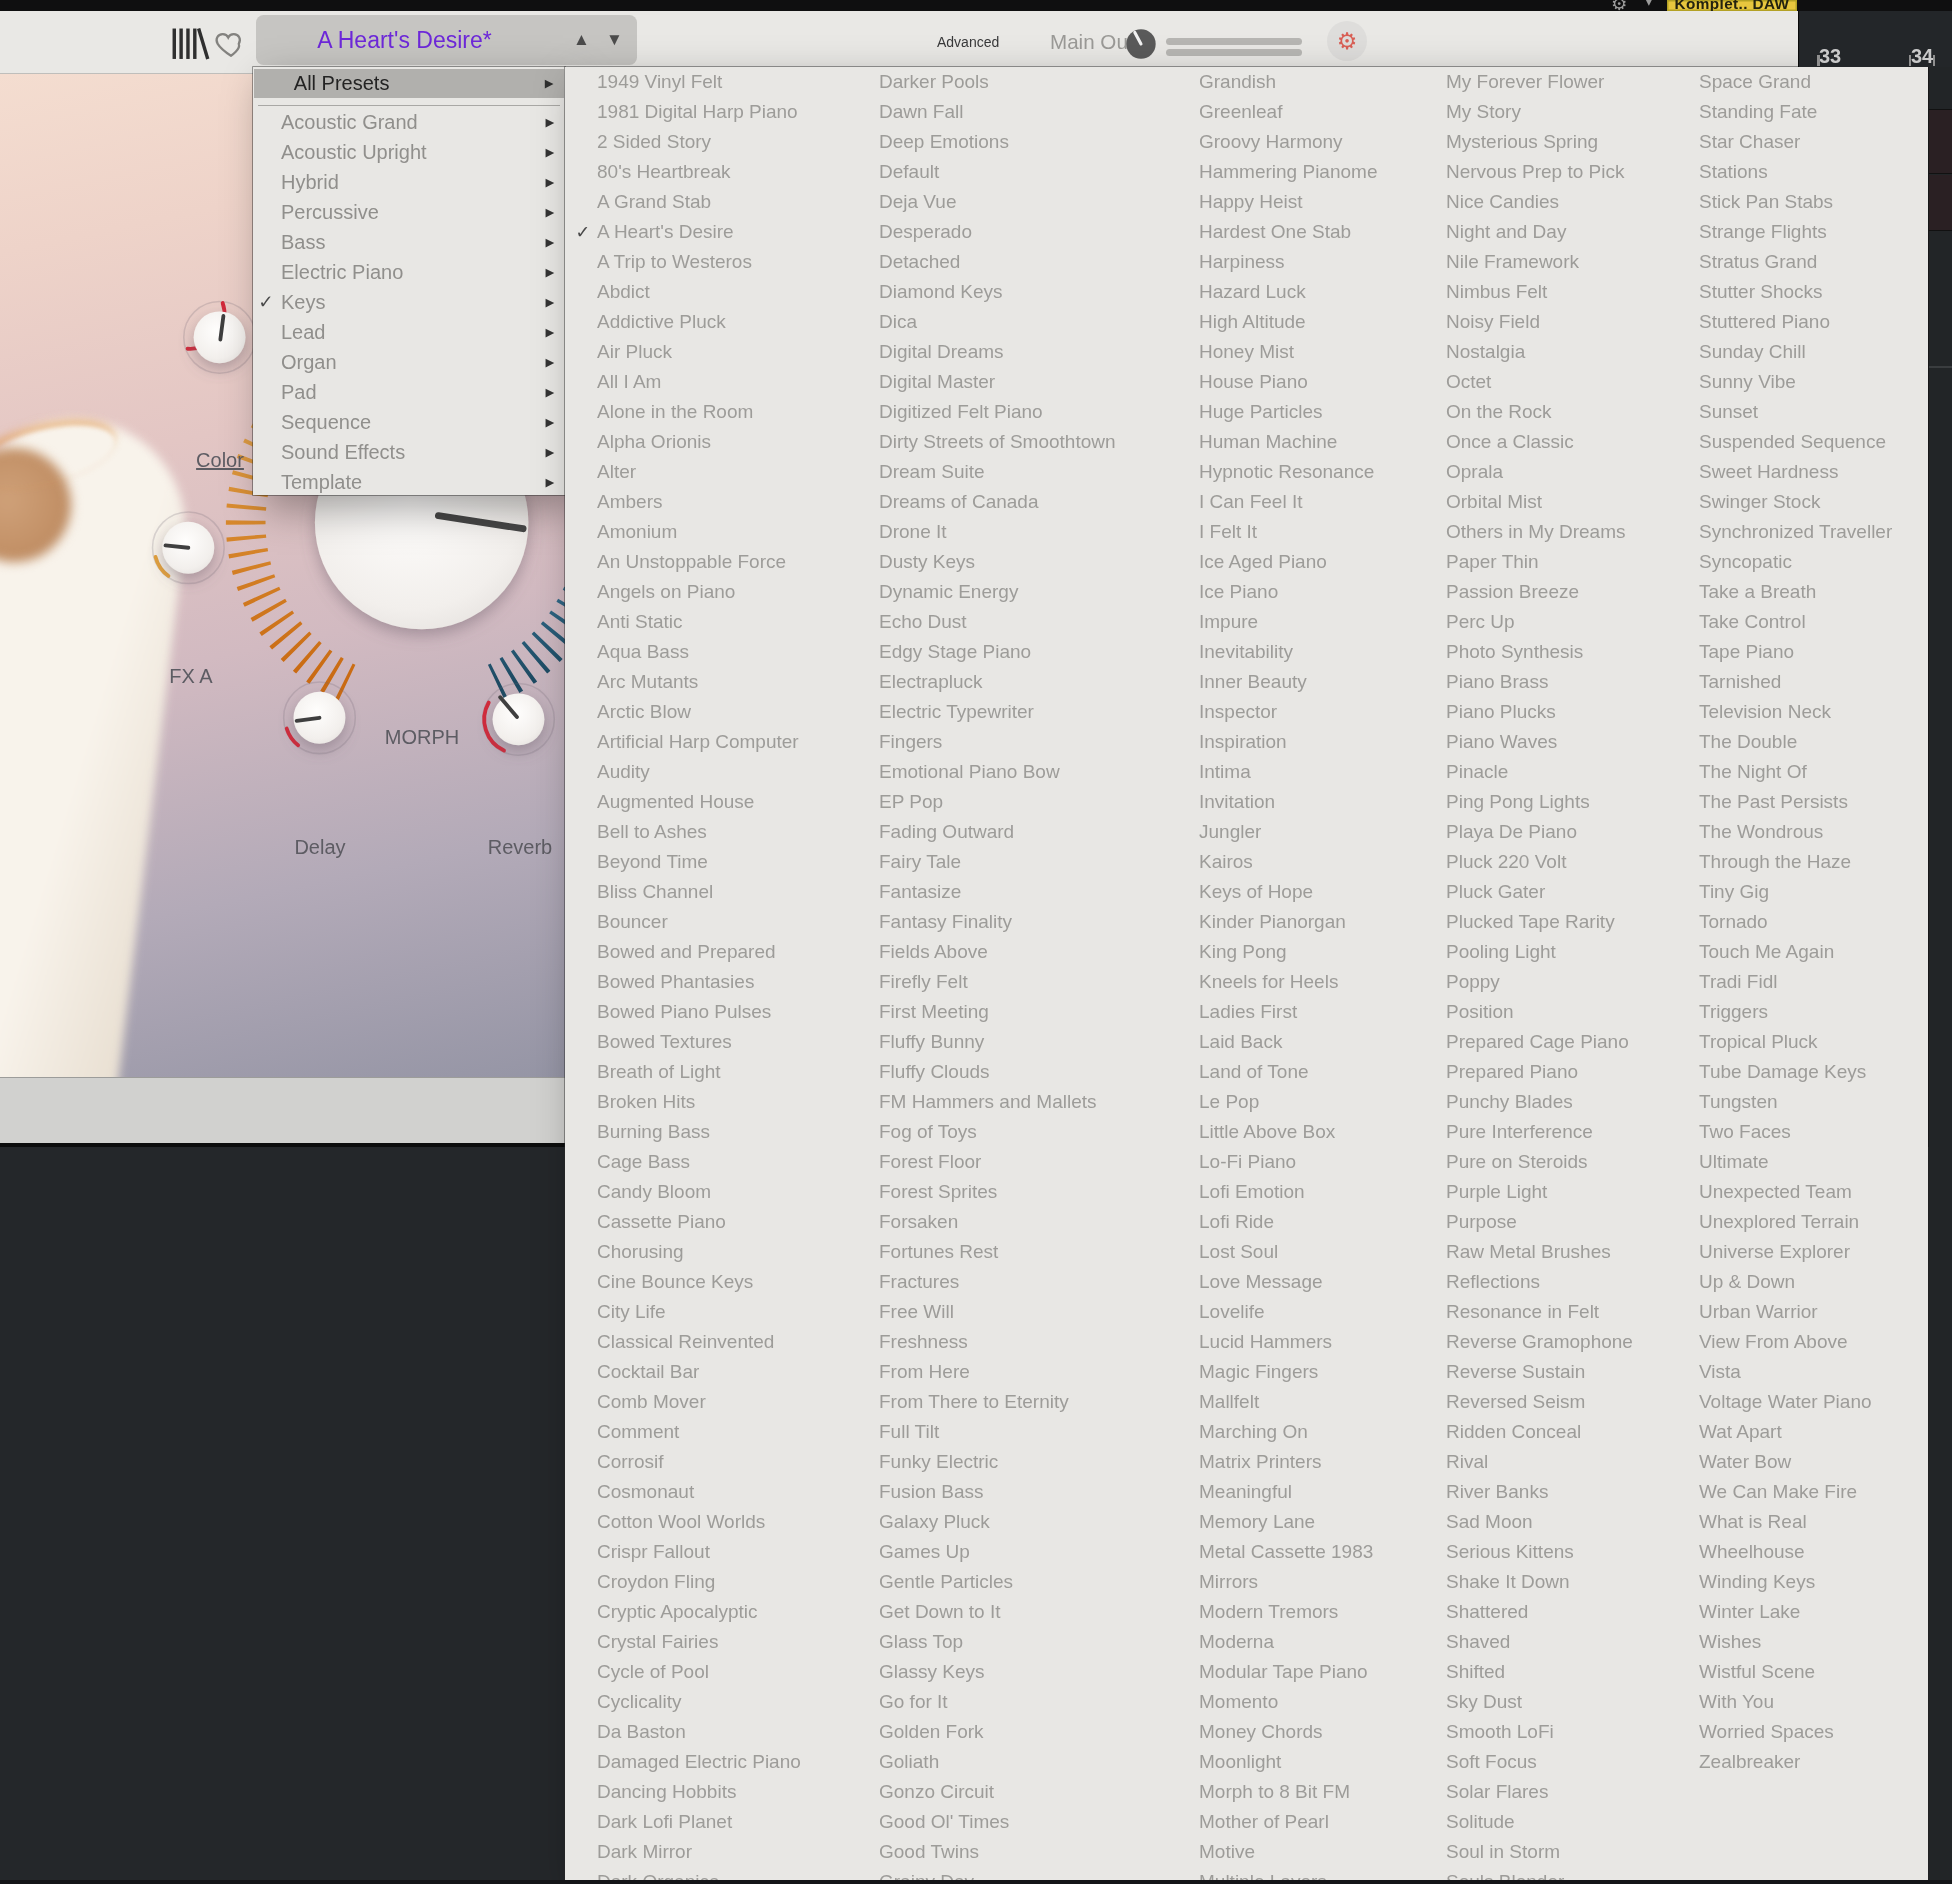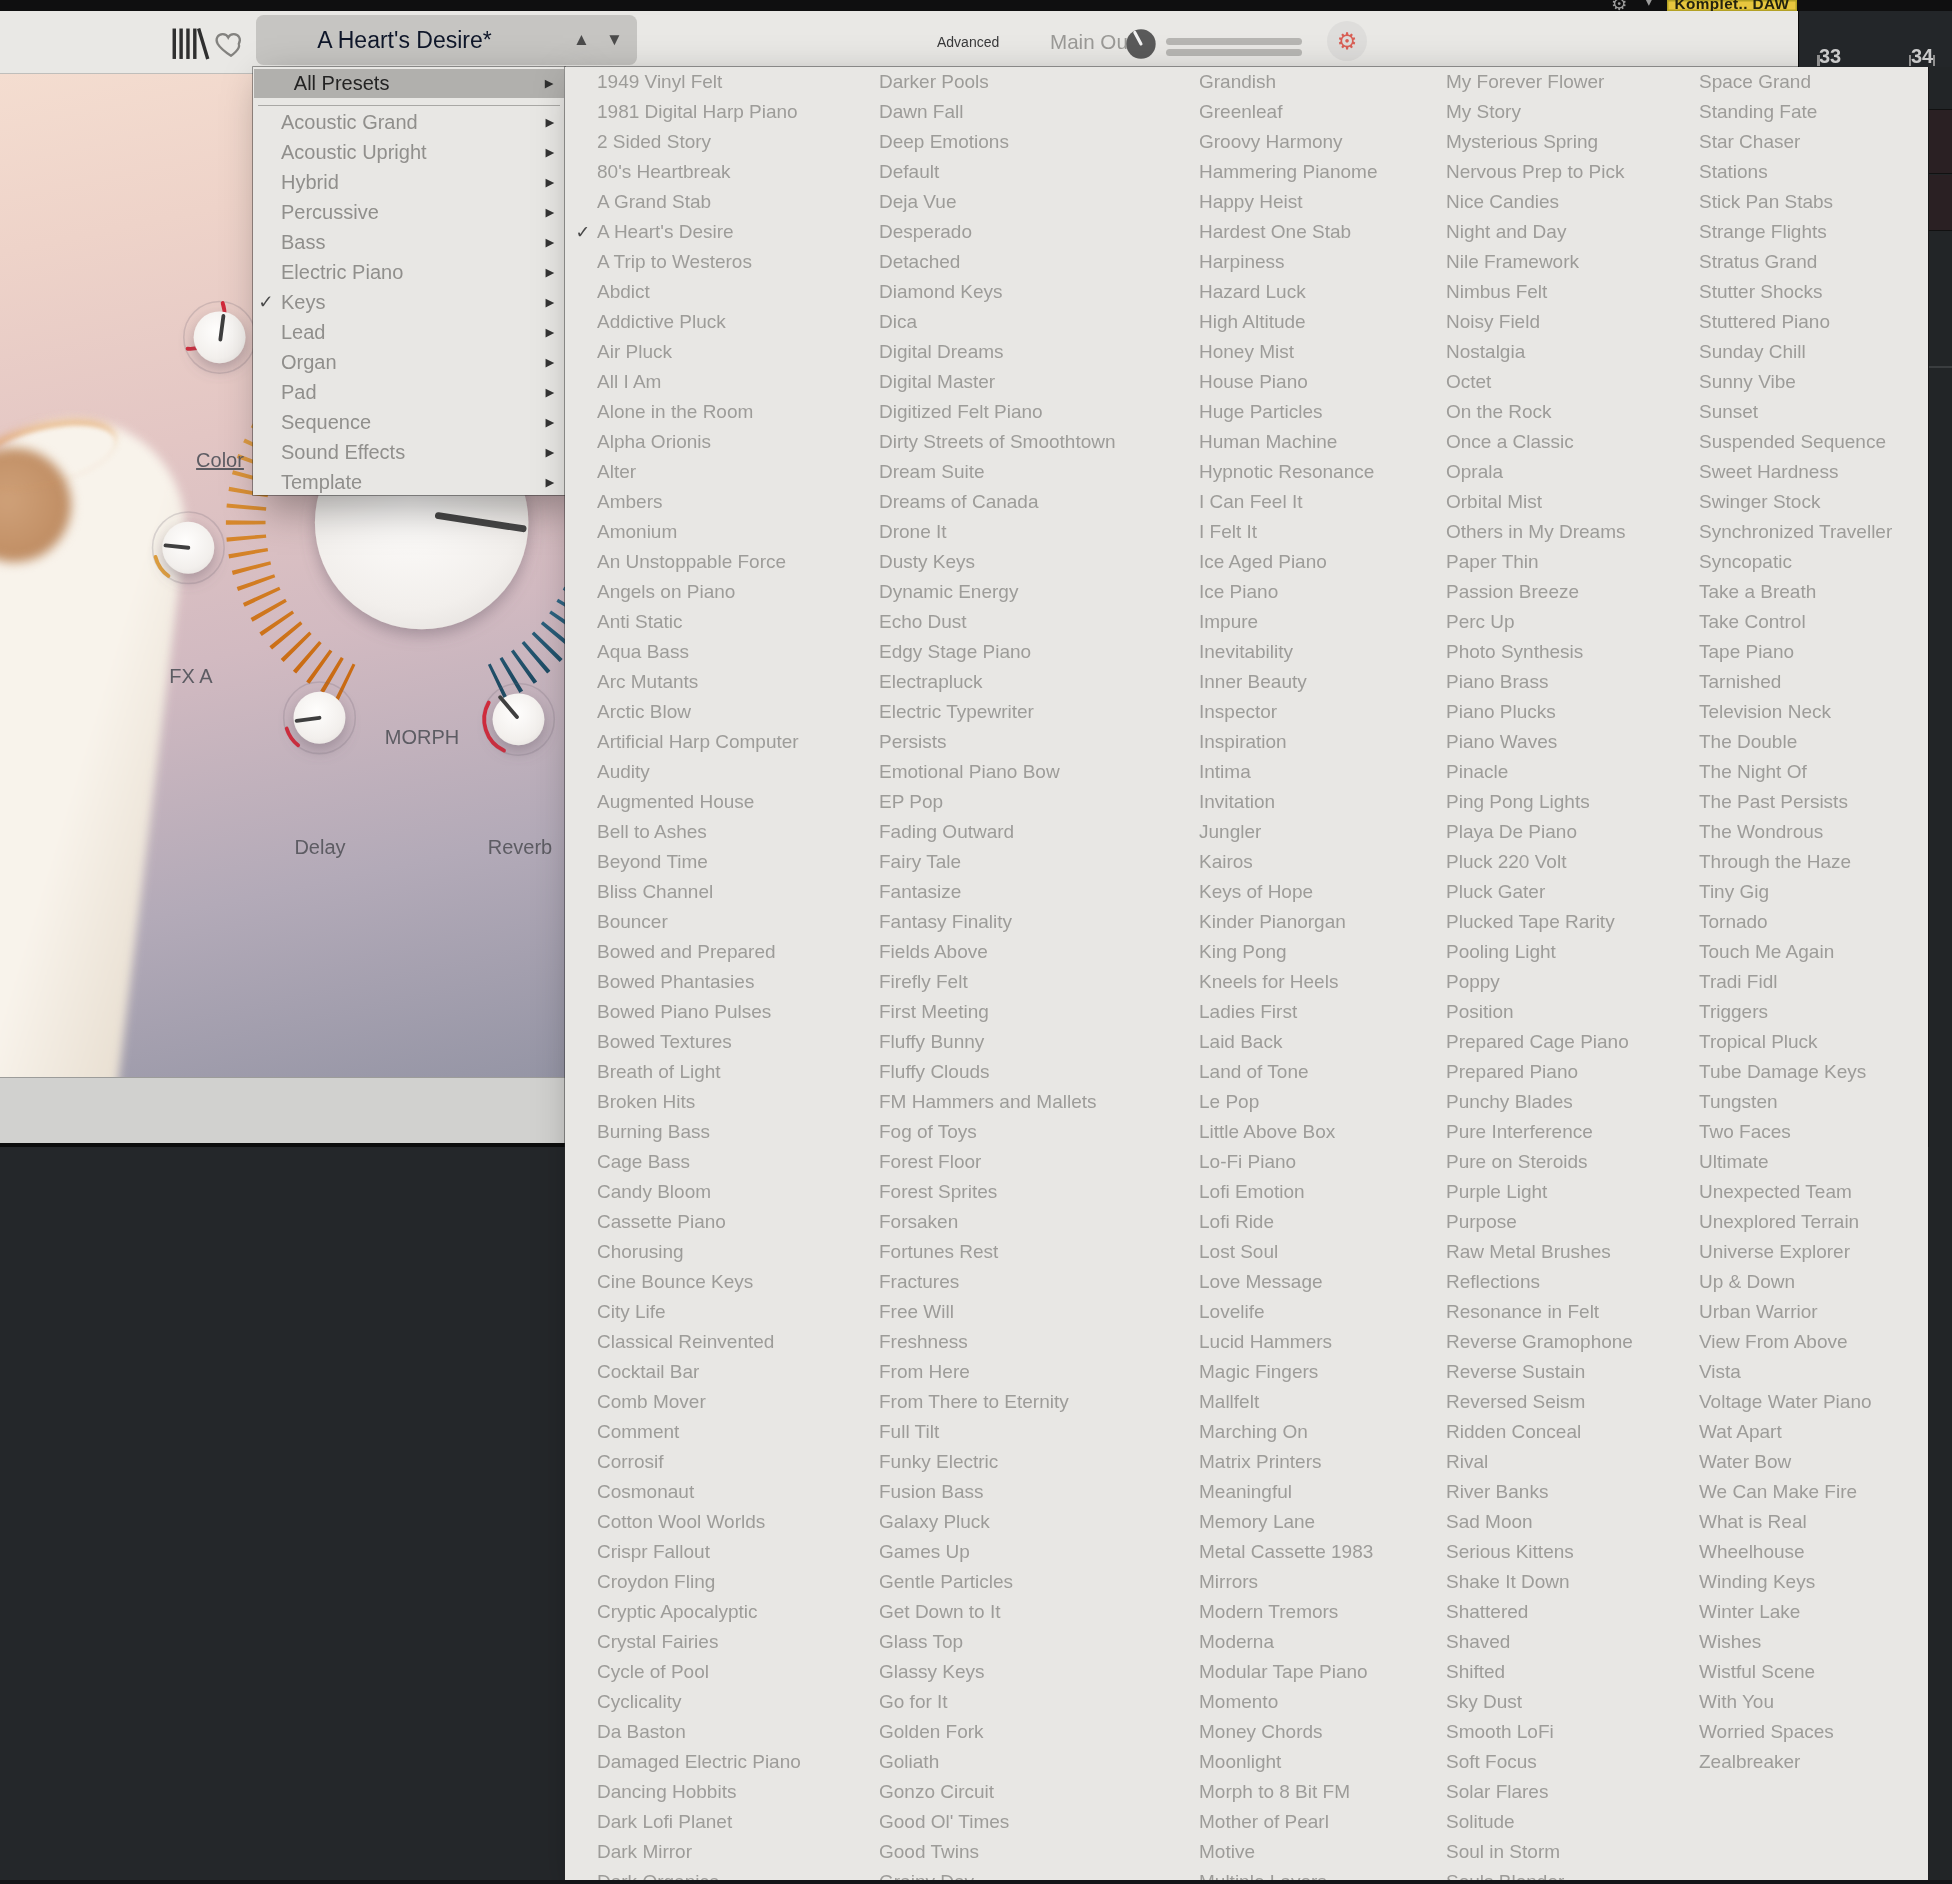--- a/index.html
+++ b/index.html
@@ -28,21 +28,21 @@
 
   .bottom-strip{position:absolute;left:0;top:1880px;width:1953px;height:4.6px;background:#141517;z-index:70;}
 
   
   .header{position:absolute;left:0;top:11.4px;width:1798px;height:62px;background:#e9e8e5;
           border-bottom:0.8px solid #bfbebb;z-index:20;}
   .lib-icon{position:absolute;left:171px;top:15.3px;}
   .heart{position:absolute;left:214px;top:17px;}
   .preset-box{position:absolute;left:256px;top:3.8px;width:381px;height:50px;background:#c6c5c2;border-radius:7.6px;}
   .preset-box .pname{position:absolute;left:0;right:84px;top:0;height:50px;line-height:50px;text-align:center;
-                     font-size:23px;color:#0f172a;}
+                     font-size:23px;color:#6d28d9;}
   .arrow-up,.arrow-dn{position:absolute;top:0;height:50px;line-height:50px;font-size:17px;color:#4c4c4c;cursor:pointer;}
   .arrow-up{left:317px;} .arrow-dn{left:350px;}
   .advanced{position:absolute;left:937px;top:0;height:62px;line-height:62px;font-size:14px;color:#39393a;font-weight:500;}
   .mainout{position:absolute;left:1050px;top:0;height:62px;line-height:62px;font-size:20.6px;color:#9b9a97;}
   .vol-knob{position:absolute;left:1124px;top:15.3px;}
   .meter{position:absolute;left:1166px;top:27px;width:136px;height:23px;}
   .meter .bar{position:absolute;left:0;width:136px;height:6.9px;background:#b7b6b3;border-radius:3.8px;}
   .meter .b1{top:0;} .meter .b2{top:10.7px;}
   .hdr-gear{position:absolute;left:1327px;top:9.2px;width:40px;height:40px;border-radius:50%;background:#dedddb;
             text-align:center;line-height:40px;font-size:23px;color:#d95f55;font-family:"DejaVu Sans",sans-serif;cursor:pointer;}
@@ -316,21 +316,21 @@
         <div class="preset-item">Dirty Streets of Smoothtown</div>
         <div class="preset-item">Dream Suite</div>
         <div class="preset-item">Dreams of Canada</div>
         <div class="preset-item">Drone It</div>
         <div class="preset-item">Dusty Keys</div>
         <div class="preset-item">Dynamic Energy</div>
         <div class="preset-item">Echo Dust</div>
         <div class="preset-item">Edgy Stage Piano</div>
         <div class="preset-item">Electrapluck</div>
         <div class="preset-item">Electric Typewriter</div>
-        <div class="preset-item">Persists</div>
+        <div class="preset-item">Fingers</div>
         <div class="preset-item">Emotional Piano Bow</div>
         <div class="preset-item">EP Pop</div>
         <div class="preset-item">Fading Outward</div>
         <div class="preset-item">Fairy Tale</div>
         <div class="preset-item">Fantasize</div>
         <div class="preset-item">Fantasy Finality</div>
         <div class="preset-item">Fields Above</div>
         <div class="preset-item">Firefly Felt</div>
         <div class="preset-item">First Meeting</div>
         <div class="preset-item">Fluffy Bunny</div>

